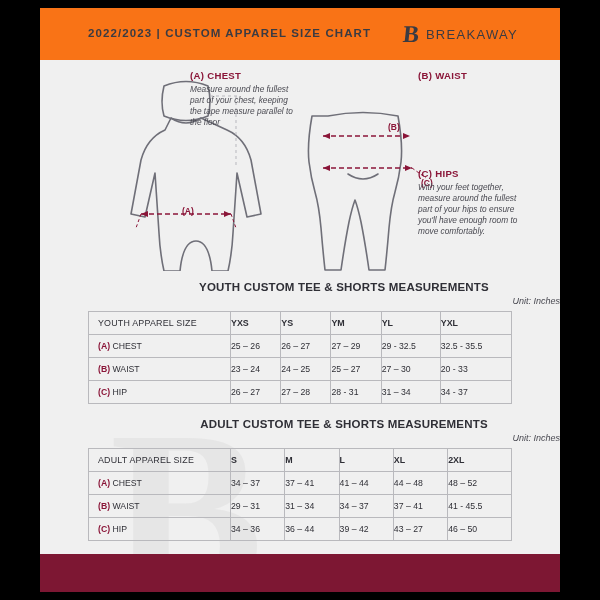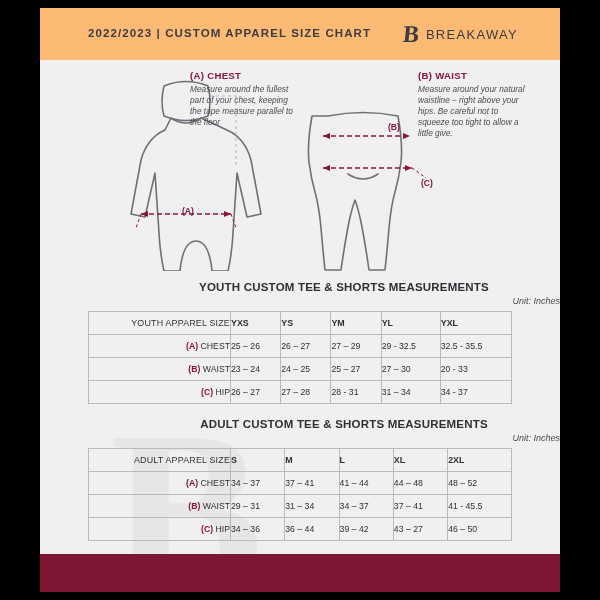--- a/index.html
+++ b/index.html
@@ -33,21 +33,21 @@
     color: #e6e6e6;
     line-height: 1;
     user-select: none;
   }
 
   
   .header {
     position: absolute;
     left: 0; top: 0;
     width: 520px; height: 52px;
-    background: #fdba74;
+    background: #f97316;
   }
   .header-title {
     position: absolute;
     left: 48px;
     top: 19px;
     font-size: 11.5px;
     font-weight: bold;
     letter-spacing: 1.1px;
     color: #3b3b42;
   }
@@ -131,21 +131,21 @@
   }
   table th, table td {
     border: 1px solid #b9b9bd;
     height: 22px;
     font-size: 8.7px;
     color: #2f2f36;
     text-align: left;
     padding: 0;
   }
   table th.rowhead, table td.rowhead {
-    text-align: right;
+    text-align: left;
     padding-left: 9px;
     width: 132px;
   }
   table th {
     font-weight: bold;
     font-size: 8.9px;
   }
   table td.rowhead {
     font-weight: normal;
   }
@@ -262,21 +262,24 @@
     <div style="position:absolute; left:142px; top:150px; font-size:8.5px; font-weight:bold; color:#8a1538;">(A)</div>
     <div style="position:absolute; left:348px; top:66px; font-size:8.5px; font-weight:bold; color:#8a1538;">(B)</div>
     <div style="position:absolute; left:381px; top:122px; font-size:8.5px; font-weight:bold; color:#8a1538;">(C)</div>
 
     <div class="note note-chest">
       <div class="note-title">(A) CHEST</div>
       <div class="note-body">Measure around the fullest part of your chest, keeping the tape measure parallel to the floor</div>
     </div>
     <div class="note note-waist">
       <div class="note-title">(B) WAIST</div>
-      <div class="note-body">Measure around your natural waistline – right above your hips. Be careful not to squeeze too tight to allow a little give.</div>
+    </div>
+    <div class="note note-hips">
+      <div class="note-title">(C) HIPS</div>
+      <div class="note-body">With your feet together, measure around the fullest part of your hips to ensure you'll have enough room to move comfortably.</div>
     </div>
   </div>
 
   <div class="section-title" style="top:273px;">YOUTH CUSTOM TEE &amp; SHORTS MEASUREMENTS</div>
   <div class="section-sub" style="top:288px;">Unit: Inches</div>
 
   <table style="top:303px;">
     <thead>
       <tr>
         <th class="rowhead">YOUTH APPAREL SIZE</th>

